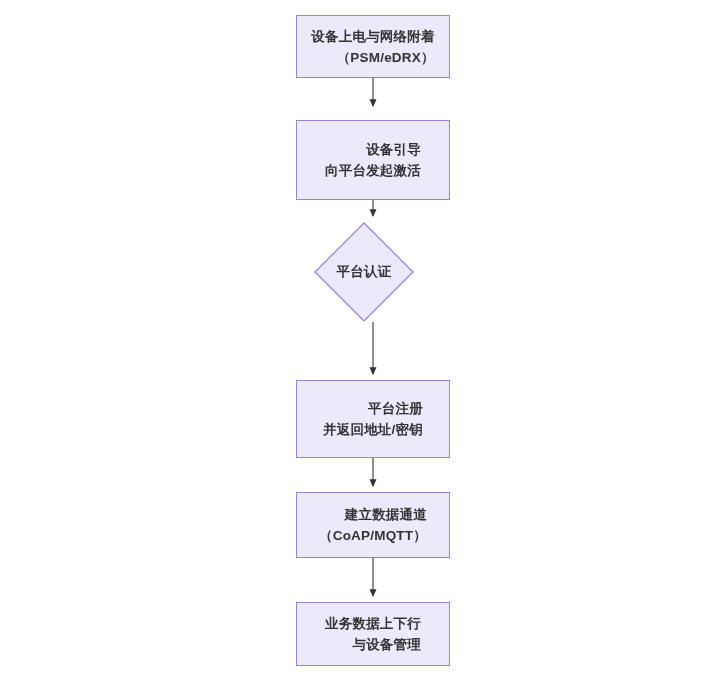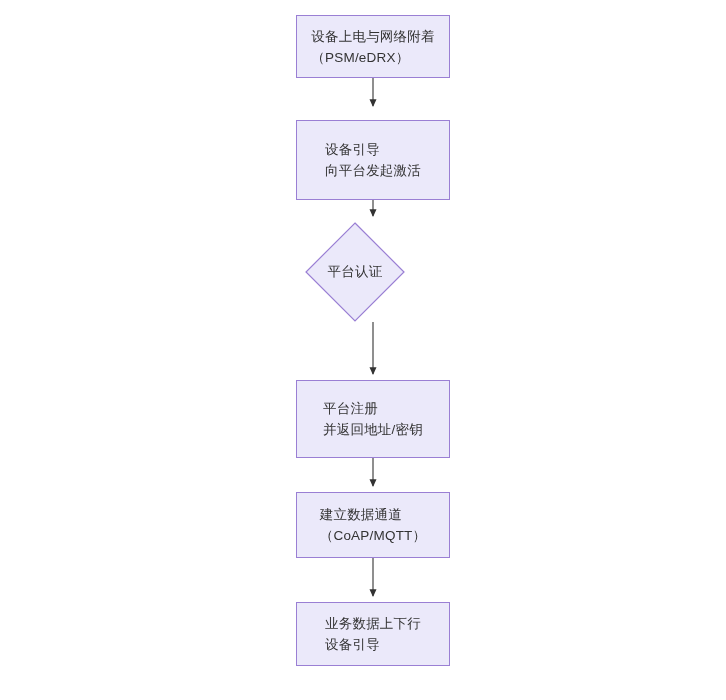--- a/index.html
+++ b/index.html
@@ -35,23 +35,24 @@
     position: absolute;
     box-sizing: border-box;
     display: flex;
     align-items: center;
     justify-content: center;
     background: #ebe9fa;
     border: 1px solid #9a7fd4;
     color: #333333;
     font-size: 13.5px;
     line-height: 21px;
-    text-align: left;
+    text-align: right;
     white-space: pre-line;
     letter-spacing: 0.2px;
+    font-weight: bold;
   }
 
   .node-process {
     width: 154px;
   }
 
   .node-decision {
     width: 100px;
     height: 100px;
     background: transparent;
@@ -78,21 +79,21 @@
     color: #333333;
     font-size: 12.5px;
     line-height: 16px;
     padding: 1px 3px;
     white-space: nowrap;
   }
 
   
   #node-power-on   { left: 296px; top: 15px;  height: 63px; }
   #node-bootstrap  { left: 296px; top: 120px; height: 80px; }
-  #node-auth       { left: 305px; top: 222px; }
+  #node-auth       { left: 314px; top: 222px; }
   #node-register   { left: 296px; top: 380px; height: 78px; }
   #node-channel    { left: 296px; top: 492px; height: 66px; }
   #node-service    { left: 296px; top: 602px; height: 64px; }
 
   #edge-label-pass { left: 352px; top: 341px; margin-top: 48px; }
 </style>
 </head>
 <body>
 
 <div id="flow-canvas">
@@ -149,16 +150,16 @@
 （CoAP/MQTT）</span>
   </div>
 
   <div class="node node-process" id="node-register">
     <span>平台注册
 并返回地址/密钥</span>
   </div>
 
   <div class="node node-process" id="node-service">
     <span>业务数据上下行
-设备引导</span>
+与设备管理</span>
   </div>
 
 </div>
 
 </body></html>

